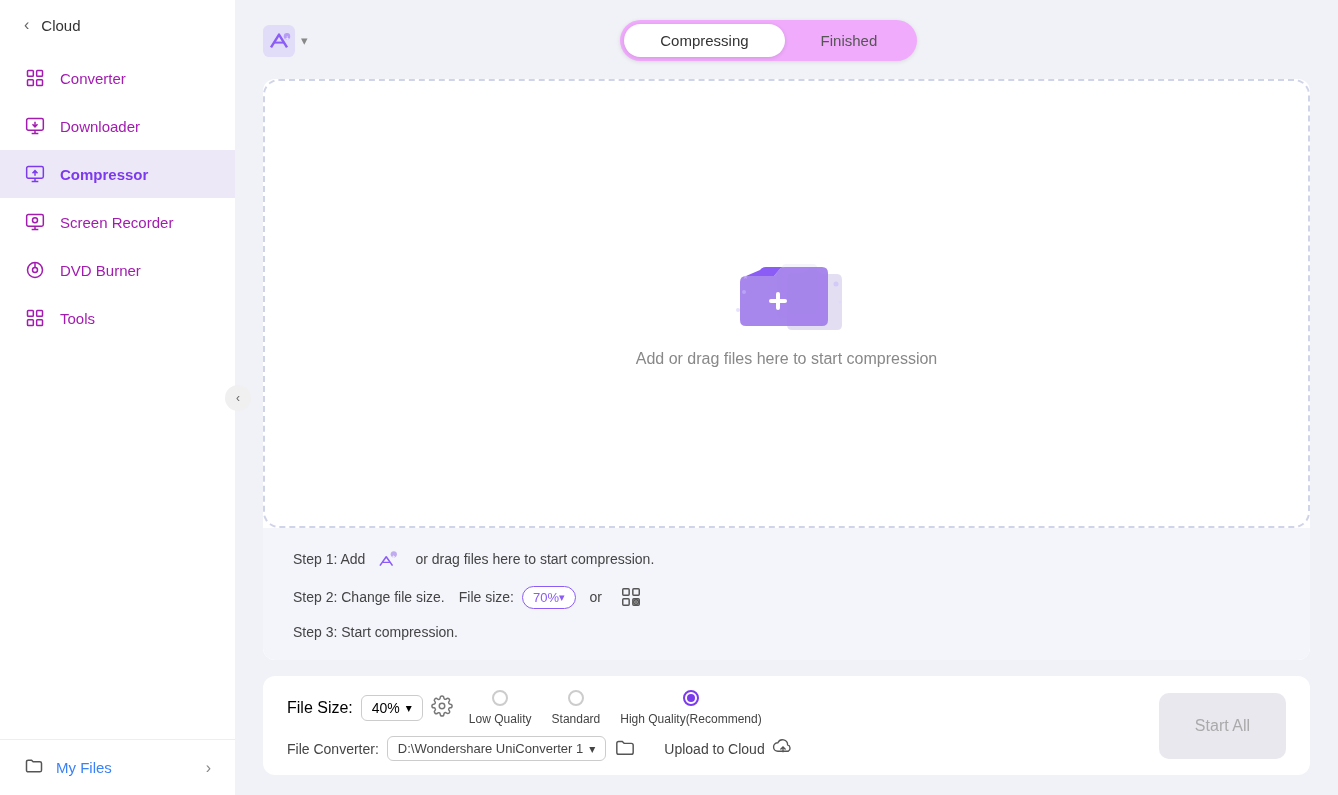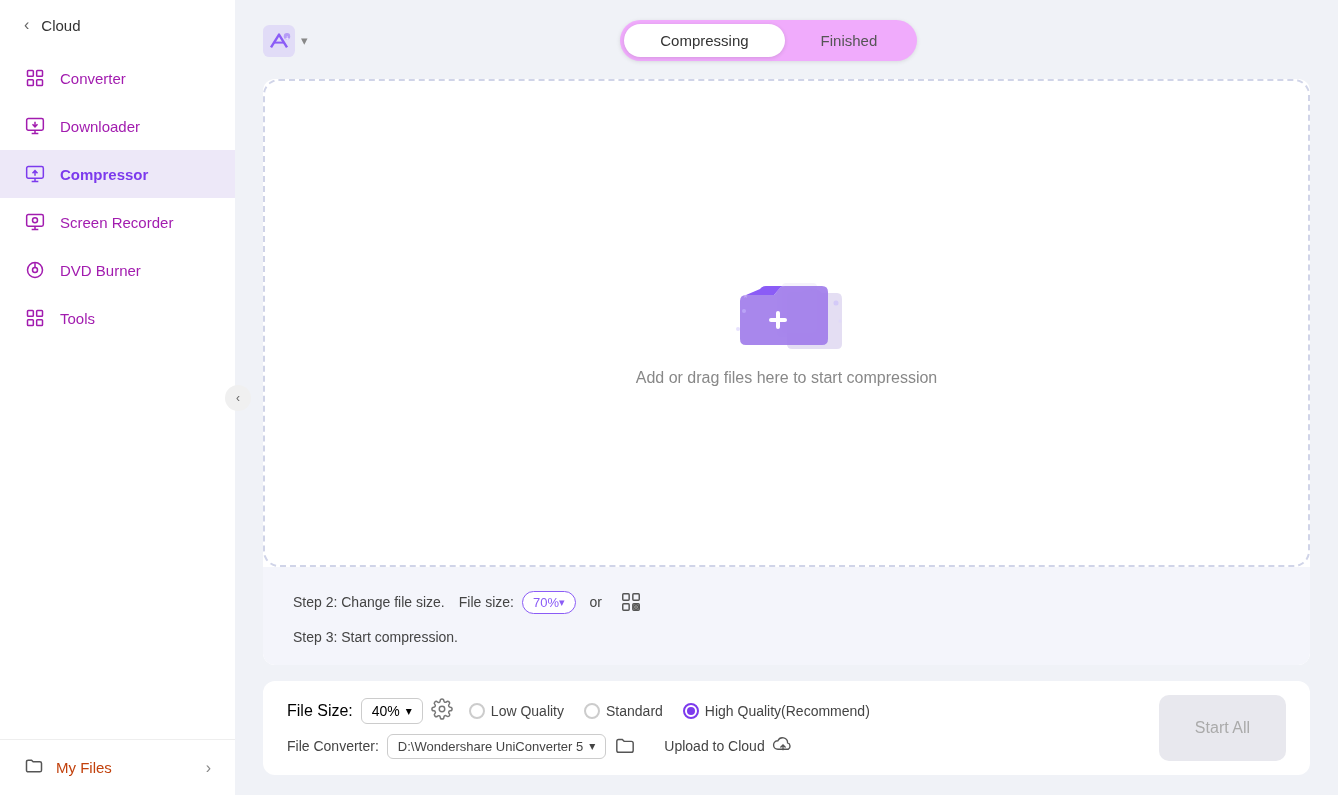--- a/index.html
+++ b/index.html
@@ -51,21 +51,21 @@
     }
     .nav-item.active .nav-icon { color: #7c3aed; }
     .sidebar-bottom {
       padding: 16px 24px;
       border-top: 1px solid #eee;
       display: flex;
       align-items: center;
       justify-content: space-between;
       cursor: pointer;
     }
-    .sidebar-bottom-left { display: flex; align-items: center; gap: 12px; font-size: 15px; color: #c2410c; }
+    .sidebar-bottom-left { display: flex; align-items: center; gap: 12px; font-size: 15px; color: #3b82f6; }
     .collapse-btn {
       width: 26px; height: 26px;
       background: #f0f0f0;
       border-radius: 50%;
       display: flex;
       align-items: center;
       justify-content: center;
       cursor: pointer;
       color: #666;
       font-size: 12px;
@@ -208,21 +208,21 @@
       font-size: 14px;
       cursor: pointer;
       background: #fff;
     }
     .quality-group {
       display: flex; align-items: center; gap: 20px;
       flex: 1;
     }
     .radio-option {
       display: flex; align-items: center; gap: 6px;
-      font-size: 14px; color: #444; cursor: pointer;
+      font-size: 12px; color: #444; cursor: pointer; flex-direction: column;
     }
     .radio-circle {
       width: 16px; height: 16px;
       border-radius: 50%;
       border: 2px solid #ccc;
       display: flex; align-items: center; justify-content: center;
     }
     .radio-circle.selected {
       border-color: #7c3aed;
     }
@@ -414,20 +414,32 @@
           <circle cx="16" cy="70" r="2" fill="#c4b5fd" opacity="0.4"></circle>
 
           <path d="M25 40 L26 43 L29 43 L27 45 L28 48 L25 46 L22 48 L23 45 L21 43 L24 43 Z" fill="#e9d5ff" opacity="0.4" transform="scale(0.5) translate(22,30)"></path>
         </svg>
       </div>
       <span class="drop-text">Add or drag files here to start compression</span>
     </div>
 
     <div class="steps-area">
 
+      <div class="step-row">
+        <span>Step 1: Add</span>
+        <span class="step-inline-icon">
+          <svg width="26" height="22" viewBox="0 0 40 35">
+            <path d="M4 28 L14 14 L24 28" stroke="#8b5cf6" stroke-width="2.5" fill="none" stroke-linejoin="round"></path>
+            <path d="M8 23 h12" stroke="#8b5cf6" stroke-width="2"></path>
+            <circle cx="26" cy="10" r="5" fill="#9f7aea" opacity="0.6"></circle>
+            <text x="26" y="14" font-size="9" fill="white" text-anchor="middle" dominant-baseline="middle">+</text>
+          </svg>
+        </span>
+        <span>or drag files here to start compression.</span>
+      </div>
 
       <div class="step-row">
         <span>Step 2: Change file size.</span>
         <span style="margin-left:6px;">File size:</span>
         <div class="file-size-dropdown">
           <span>70%</span>
           <span style="font-size:11px;">▾</span>
         </div>
         <span style="margin:0 6px;">or</span>
         <span class="settings-icon-btn">
@@ -481,21 +493,21 @@
           <div class="radio-option">
             <div class="radio-circle selected"></div>
             <span>High Quality(Recommend)</span>
           </div>
         </div>
       </div>
 
       <div class="footer-row footer-row2">
         <span>File Converter:</span>
         <div class="location-dropdown">
-          <span>D:\Wondershare UniConverter 5</span>
+          <span>D:\Wondershare UniConverter 1</span>
           <span style="font-size:12px;">▾</span>
         </div>
 
         <span style="cursor:pointer; color:#666;">
           <svg width="22" height="20" viewBox="0 0 24 22" fill="none" stroke="#555" stroke-width="1.6">
             <path d="M3 7a2 2 0 012-2h4l2 2h8a2 2 0 012 2v8a2 2 0 01-2 2H5a2 2 0 01-2-2V7z"></path>
           </svg>
         </span>
         <div class="upload-cloud">
           <span>Upload to Cloud</span>

